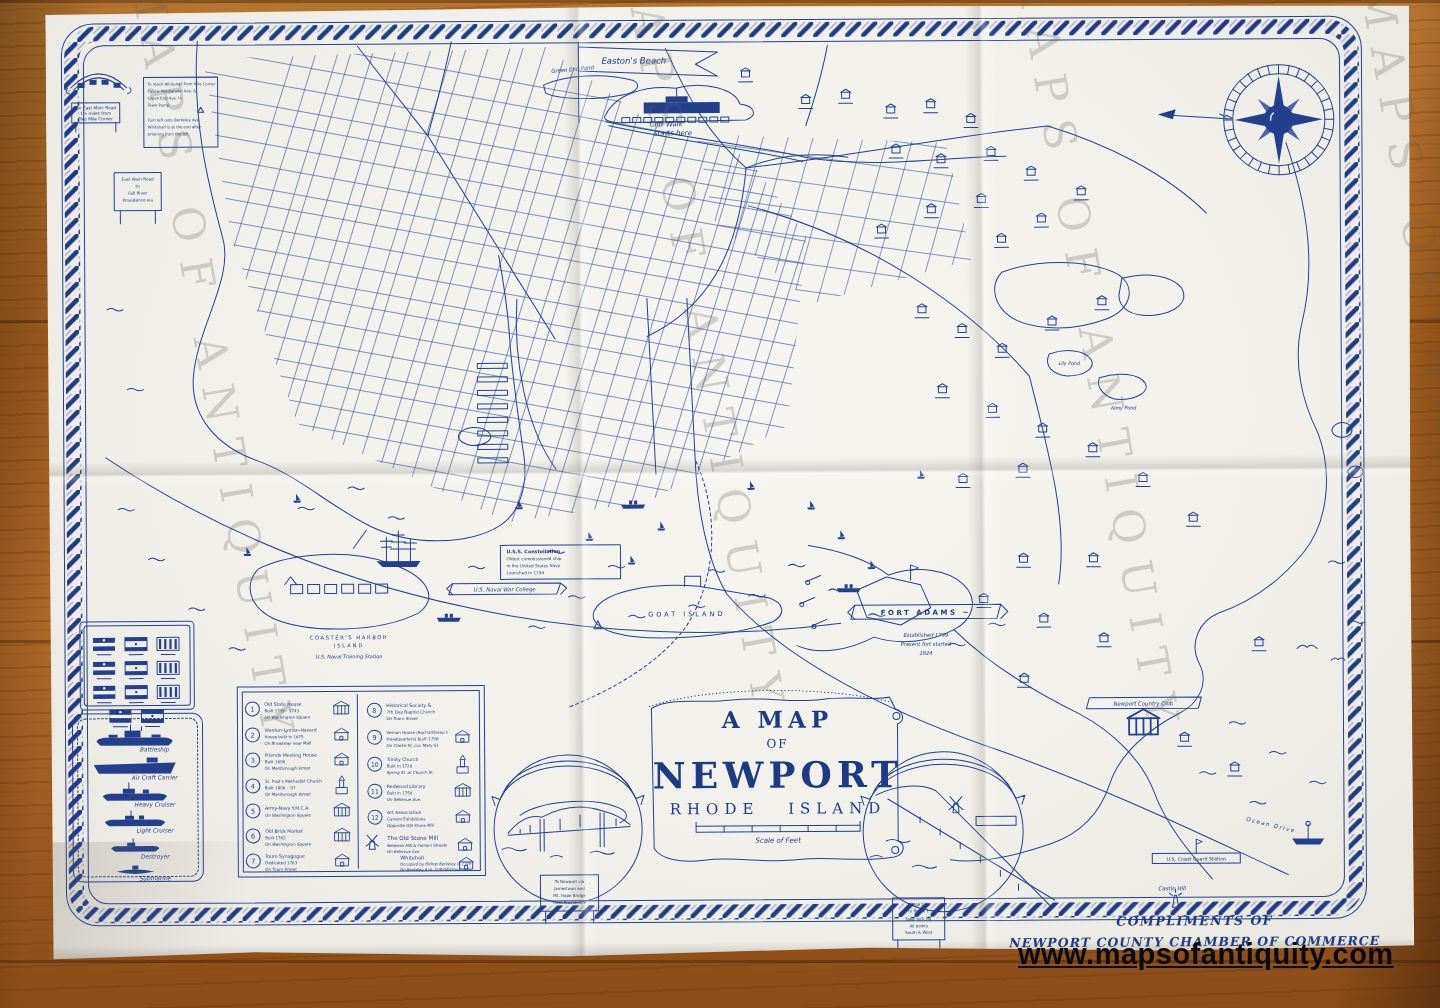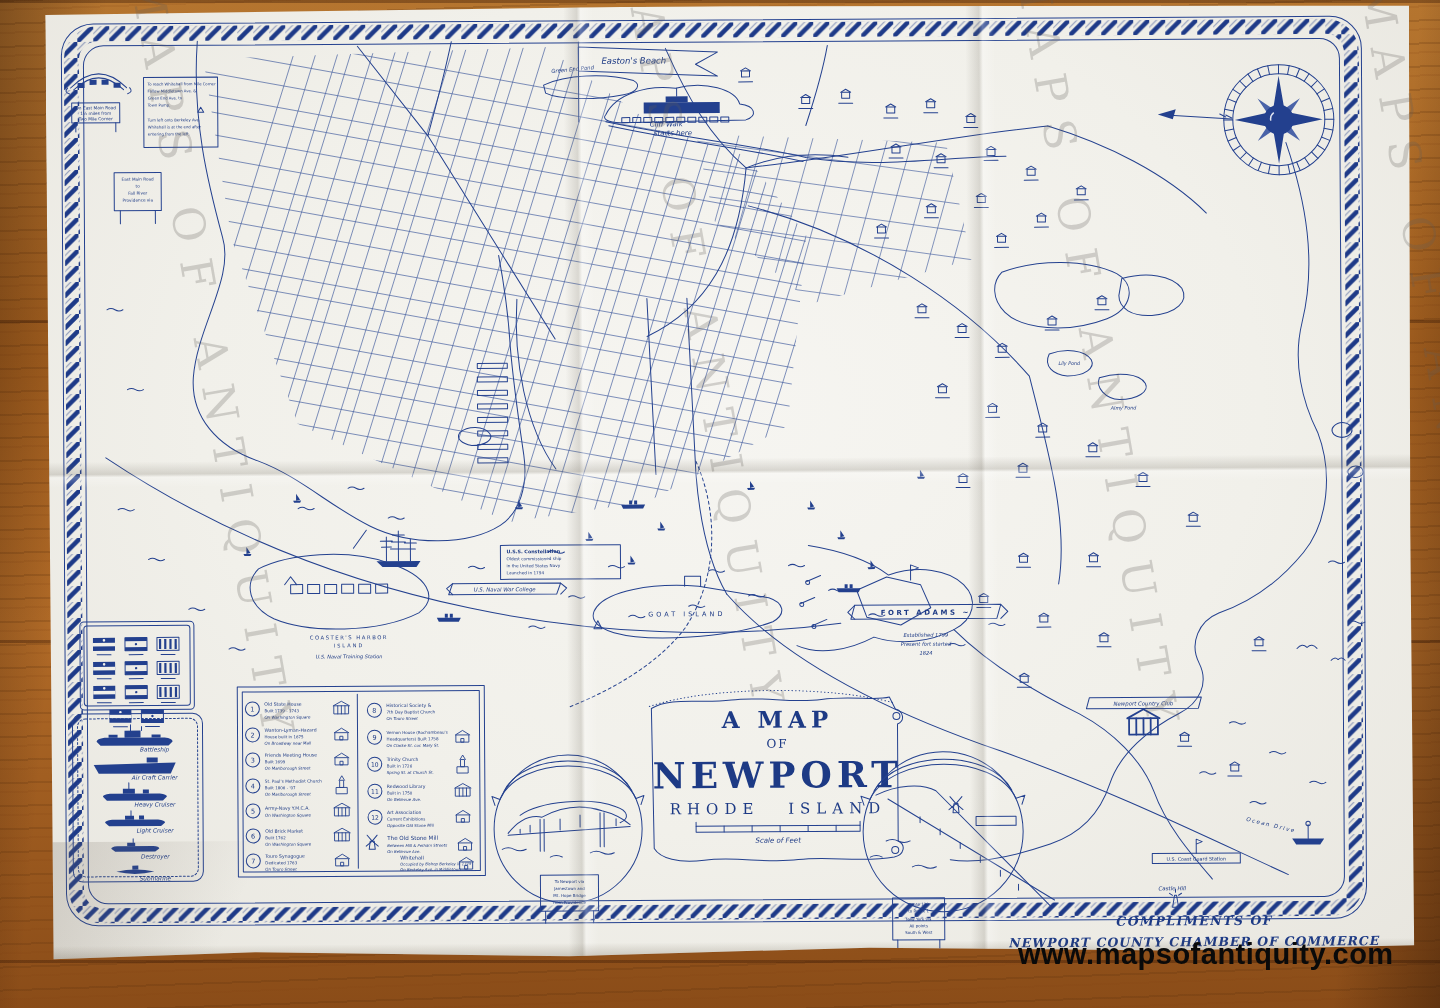--- a/index.html
+++ b/index.html
@@ -855,14 +855,14 @@
     <div class="fold fold-v" style="left:920px;"></div>
     <div class="fold fold-h" style="top:452px;"></div>
     <div class="fold fold-bl"></div>
     <div class="edge-shade"></div>
   </div>
 
   <div class="wm" style="left:170px;top:-30px;">MAPS OF ANTIQUITY</div>
   <div class="wm" style="left:660px;top:-60px;">MAPS OF ANTIQUITY</div>
   <div class="wm" style="left:1055px;top:-40px;">MAPS OF ANTIQUITY</div>
   <div class="wm" style="left:1400px;top:-20px;">MAPS OF ANTIQUITY</div>
-  <div class="site-wm" style="left:1018px;top:938px;">www.mapsofantiquity.com</div>
+  <div class="site-wm" style="left:1018px;top:938px;text-decoration:underline;">www.mapsofantiquity.com</div>
 </div>
 
 </body></html>

